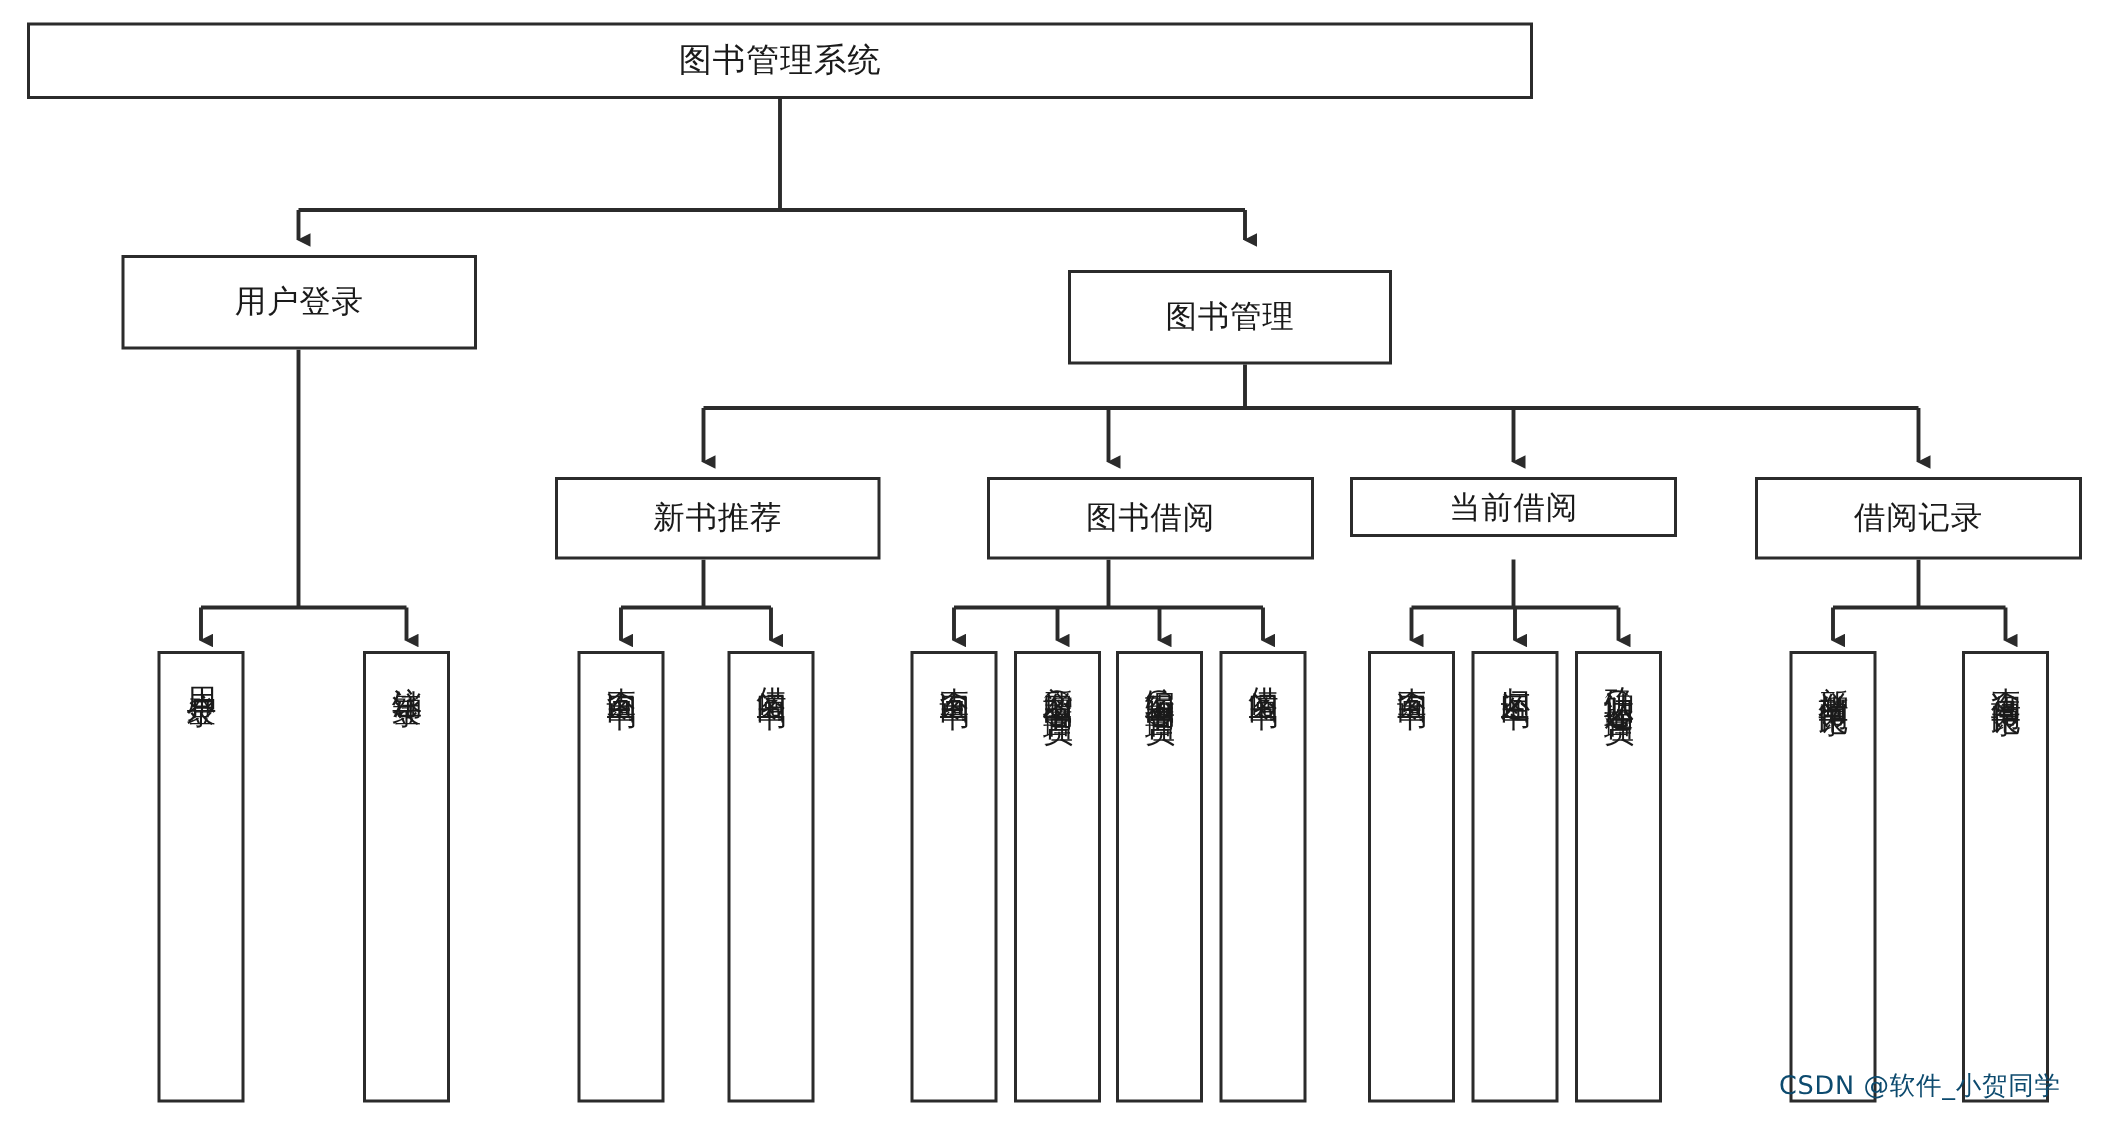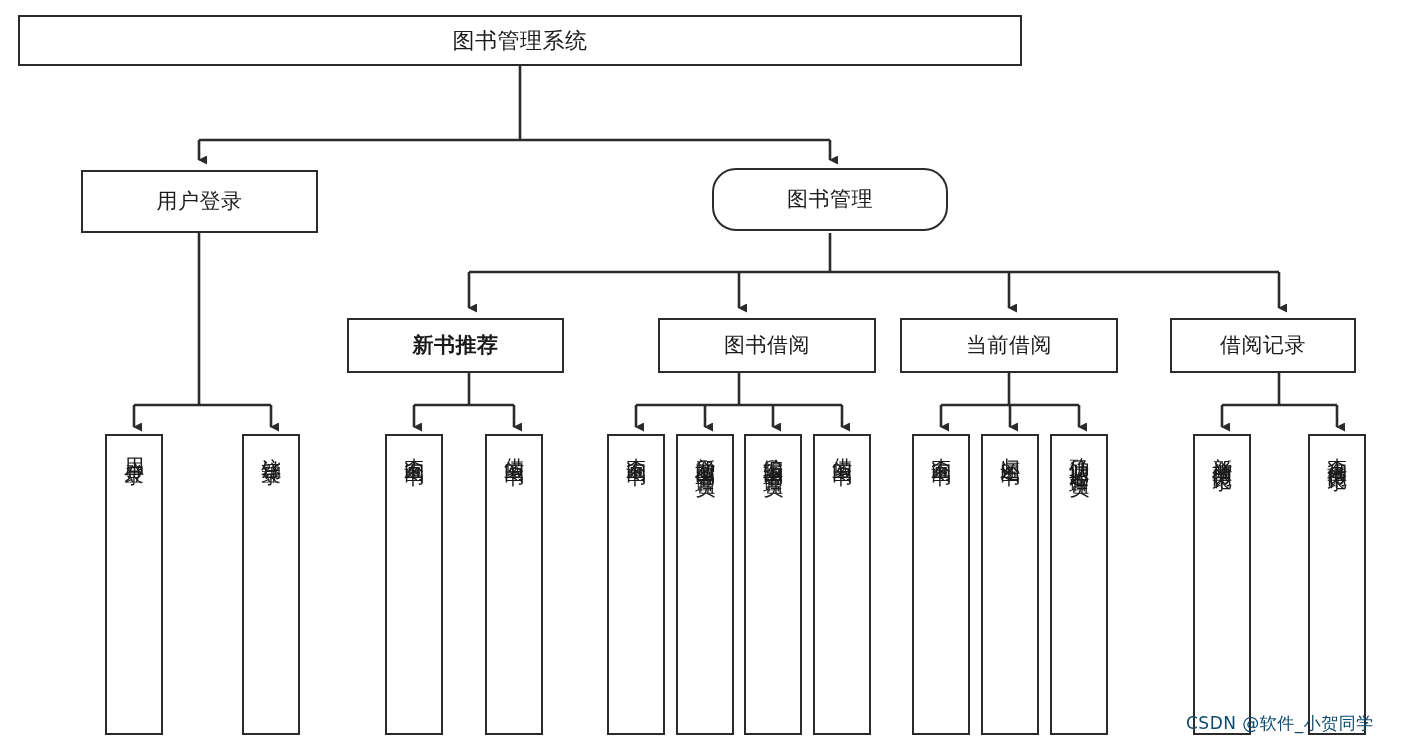--- a/index.html
+++ b/index.html
@@ -123,34 +123,34 @@
     </g>
   </svg>
 
   <div class="node node-root" style="left:18px; top:15px; width:1004px; height:51px;">
     <span class="label">图书管理系统</span>
   </div>
 
   <div class="node" style="left:81px; top:170px; width:237px; height:63px;">
     <span class="label">用户登录</span>
   </div>
-  <div class="node" style="left:712px; top:168px; width:236px; height:63px;border-radius:24px;">
+  <div class="node" style="left:712px; top:180px; width:216px; height:63px;">
     <span class="label">图书管理</span>
   </div>
 
-  <div class="node" style="left:347px; top:318px; width:217px; height:55px;font-weight:bold;">
+  <div class="node" style="left:370px; top:318px; width:217px; height:55px;">
     <span class="label">新书推荐</span>
   </div>
   <div class="node" style="left:630px; top:318px; width:218px; height:55px;margin-left:28px;">
     <span class="label">图书借阅</span>
   </div>
-  <div class="node" style="left:900px; top:318px; width:218px; height:55px;">
+  <div class="node" style="left:900px; top:318px; width:218px; height:40px;">
     <span class="label">当前借阅</span>
   </div>
-  <div class="node" style="left:1170px; top:318px; width:186px; height:55px;">
+  <div class="node" style="left:1170px; top:318px; width:218px; height:55px;">
     <span class="label">借阅记录</span>
   </div>
 
   <div class="node node-leaf" style="left:105px; top:434px; width:58px; height:301px;">
     <span class="label">用户登录</span>
   </div>
   <div class="node node-leaf" style="left:242px; top:434px; width:58px; height:301px;">
     <span class="label">注销登录</span>
   </div>
 

